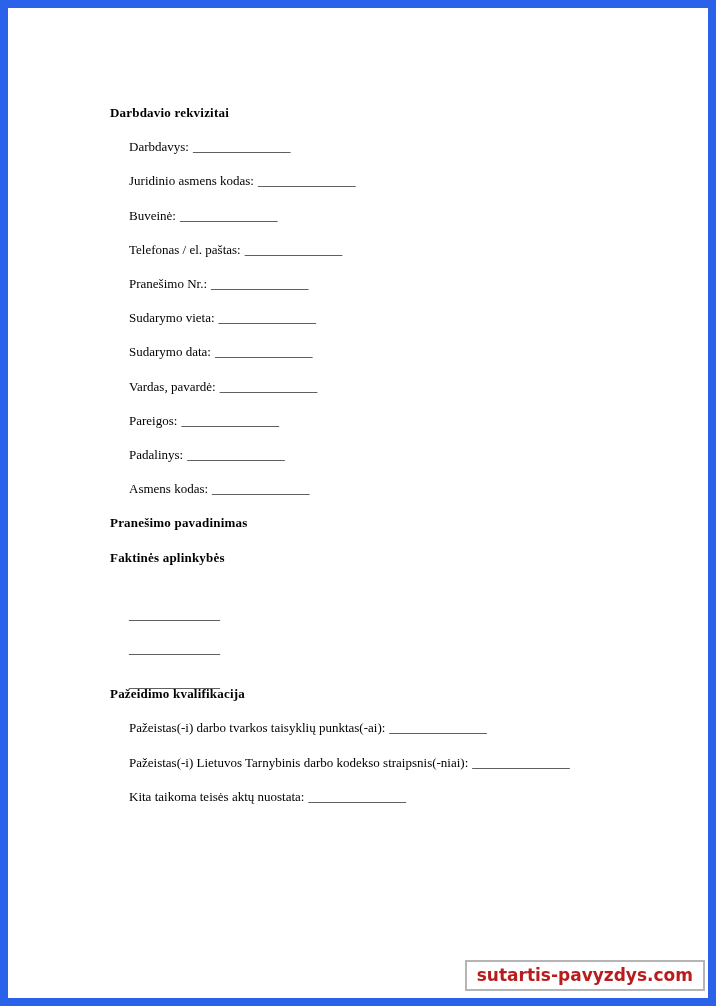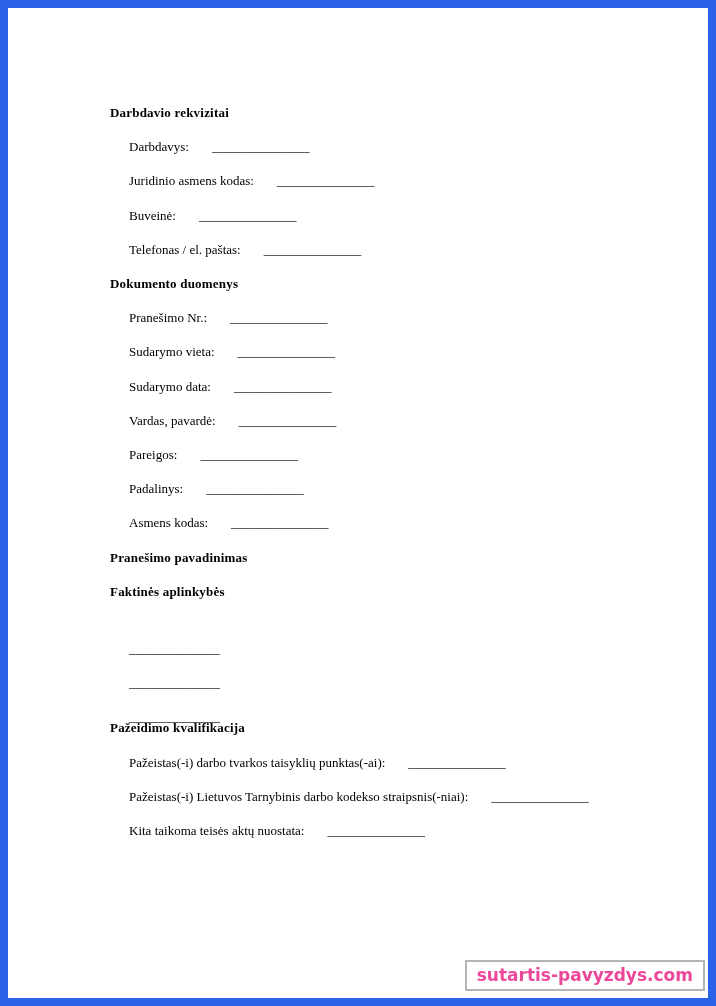--- a/index.html
+++ b/index.html
@@ -35,38 +35,37 @@
     white-space: nowrap;
   }
   .line.heading {
     font-weight: bold;
     font-size: 13px;
     letter-spacing: 0.2px;
   }
   .line.item {
     padding-left: 19px;
     font-size: 13px;
-    gap: 19px;
   }
   .blank {
     margin-left: 4px;
     letter-spacing: 0;
   }
   .blank:first-child { margin-left: 0; margin-top: 46px; }
   .watermark {
     position: absolute;
     right: 3px;
     bottom: 7px;
     background: #ffffff;
     border: 2px solid var(--watermark-border);
     padding: 3px 10px 4px 10px;
     font-family: "DejaVu Sans", sans-serif;
     font-weight: bold;
     font-size: 17px;
-    color: #ec4899;
+    color: #b91c1c;
     line-height: 1.2;
   }
 </style>
 </head>
 <body>
 
 <div class="page">
   <div class="doc">
 
     <div class="line heading">Darbdavio rekvizitai</div>
@@ -80,21 +79,20 @@
     </div>
     <div class="line item">
       <span class="label">Buveinė:</span>
       <span class="blank">_______________</span>
     </div>
     <div class="line item">
       <span class="label">Telefonas / el. paštas:</span>
       <span class="blank">_______________</span>
     </div>
 
-    <div class="line heading">Dokumento duomenys</div>
     <div class="line item">
       <span class="label">Pranešimo Nr.:</span>
       <span class="blank">_______________</span>
     </div>
     <div class="line item">
       <span class="label">Sudarymo vieta:</span>
       <span class="blank">_______________</span>
     </div>
     <div class="line item">
       <span class="label">Sudarymo data:</span>

